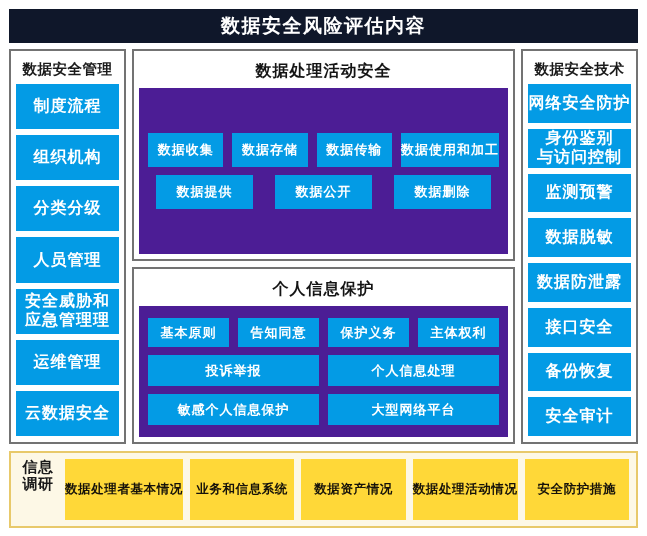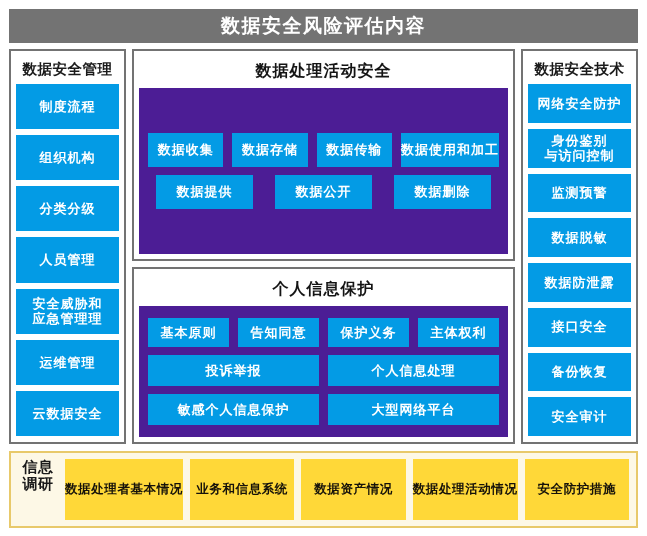--- a/index.html
+++ b/index.html
@@ -13,21 +13,21 @@
     position:relative;
     width:647px;height:536px;
     box-sizing:border-box;
     padding:9px 9px 8px 9px;
     display:flex;flex-direction:column;
   }
 
   
   .title-bar{
     height:34px;
-    background:#737373;
+    background:#0f172a;
     display:flex;align-items:center;justify-content:center;
     color:#ffffff;
     font-size:19px;
     font-weight:bold;
     letter-spacing:1.5px;
     flex:none;
   }
 
   
   .columns{
@@ -60,21 +60,21 @@
     flex:none;
   }
   .side-items{
     flex:1;
     display:flex;flex-direction:column;
     gap:6px;
   }
   .chip{
     background:#039be5;
     color:#ffffff;
-    font-size:13px;
+    font-size:16px;
     font-weight:bold;
     letter-spacing:1px;
     display:flex;align-items:center;justify-content:center;
     text-align:center;
     line-height:1.18;
     flex:1;
     min-height:0;
     white-space:pre-line;
   }
 

